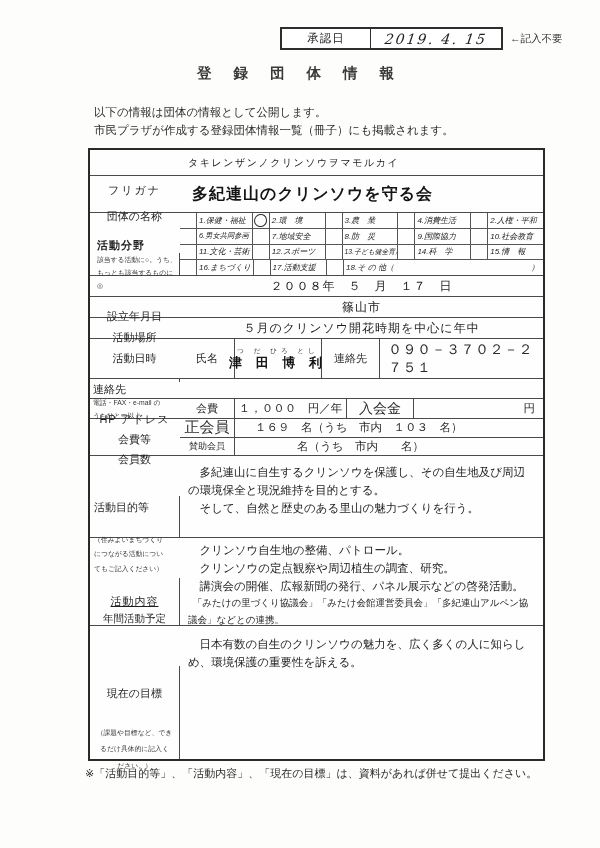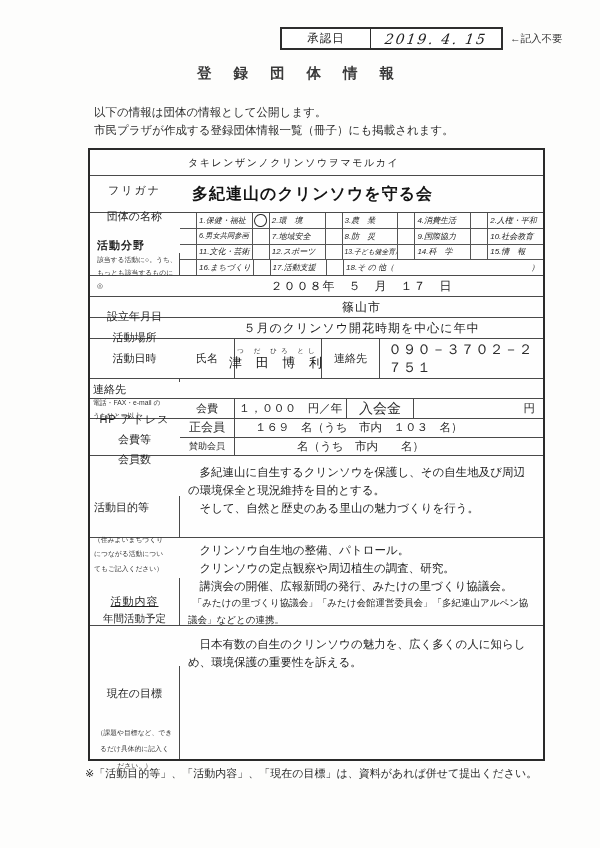--- a/index.html
+++ b/index.html
@@ -62,21 +62,21 @@
   }
   .aitem.last{border-right:none;}
   .aitem.wide{flex:203.2;justify-content:space-between;padding-right:4px;overflow:visible;}
   .circle-mark{
     width:13px;height:13px;border:1.6px solid #2f2f2f;border-radius:55% 48% 52% 50%;
     transform:rotate(-8deg);box-sizing:border-box;
   }
   
   .name-wrap{display:flex;flex-direction:column;align-items:center;line-height:1;}
   .furi{font-size:6.5px;letter-spacing:4px;color:#333;margin-bottom:2px;}
-  .nm{font-size:13px;font-weight:400;letter-spacing:5px;color:#161616;white-space:nowrap;}
+  .nm{font-size:13px;font-weight:700;letter-spacing:5px;color:#161616;white-space:nowrap;}
   
   .para{font-size:11.5px;line-height:1.55;color:#1d1d1d;margin:0;text-indent:1em;}
   .para.small{font-size:9.5px;line-height:1.7;text-indent:0.5em;}
   .footer-note{position:absolute;left:85px;top:766px;font-size:11px;color:#2a2a2a;white-space:nowrap;}
   .org-name{font-size:16px;font-weight:600;letter-spacing:1px;color:#141414;padding-left:12px;}
   .kana{font-size:10px;letter-spacing:1.5px;padding-left:8px;color:#1d1d1d;}
 </style>
 </head>
 <body>
 
@@ -228,21 +228,21 @@
           <span></span>
           <span>円</span>
         </div>
       </div>
     </div>
 
     <div class="frow" style="height:37px">
       <div class="lcol">会員数</div>
       <div class="vcol col">
         <div style="flex:1;display:flex;border-bottom:1px solid #4a4a4a;min-height:0;">
-          <div class="subcell" style="width:55px;font-size:12px;text-align:right;">正会員</div>
+          <div class="subcell" style="width:55px;font-size:15px;text-align:right;">正会員</div>
           <div style="flex:1;display:flex;align-items:center;padding-left:20px;font-size:11.5px;">１６９　名（うち　市内　１０３　名）</div>
         </div>
         <div style="flex:1;display:flex;min-height:0;">
           <div class="subcell" style="width:55px;font-size:9px;">賛助会員</div>
           <div style="flex:1;display:flex;align-items:center;padding-left:62px;font-size:11.5px;">名（うち　市内　　名）</div>
         </div>
       </div>
     </div>
 
     <div class="frow" style="height:82px">
@@ -261,21 +261,21 @@
     </div>
 
     <div class="frow" style="height:88px">
       <div class="lcol" style="justify-content:flex-start;padding-top:16px;">
         <div style="font-size:11px;letter-spacing:1px;text-decoration:underline;">活動内容</div>
         <div style="font-size:10.5px;margin-top:3px;">年間活動予定</div>
       </div>
       <div class="vcol col" style="padding:4px 8px 0 8px;">
         <p class="para">クリンソウ自生地の整備、パトロール。</p>
         <p class="para">クリンソウの定点観察や周辺植生の調査、研究。</p>
-        <p class="para">講演会の開催、広報新聞の発行、みたけの里づくり協議会。</p>
+        <p class="para">講演会の開催、広報新聞の発行、パネル展示などの啓発活動。</p>
         <p class="para small">「みたけの里づくり協議会」「みたけ会館運営委員会」「多紀連山アルペン協議会」などとの連携。</p>
       </div>
     </div>
 
     <div class="frow" style="height:134px">
       <div class="lcol" style="justify-content:flex-start;padding-top:20px;">
         <div style="font-size:11px;">現在の目標</div>
         <div class="small-note" style="margin-top:24px;line-height:2.4;text-align:center;">
           <div>（課題や目標など、でき</div>
           <div>るだけ具体的に記入く</div>

